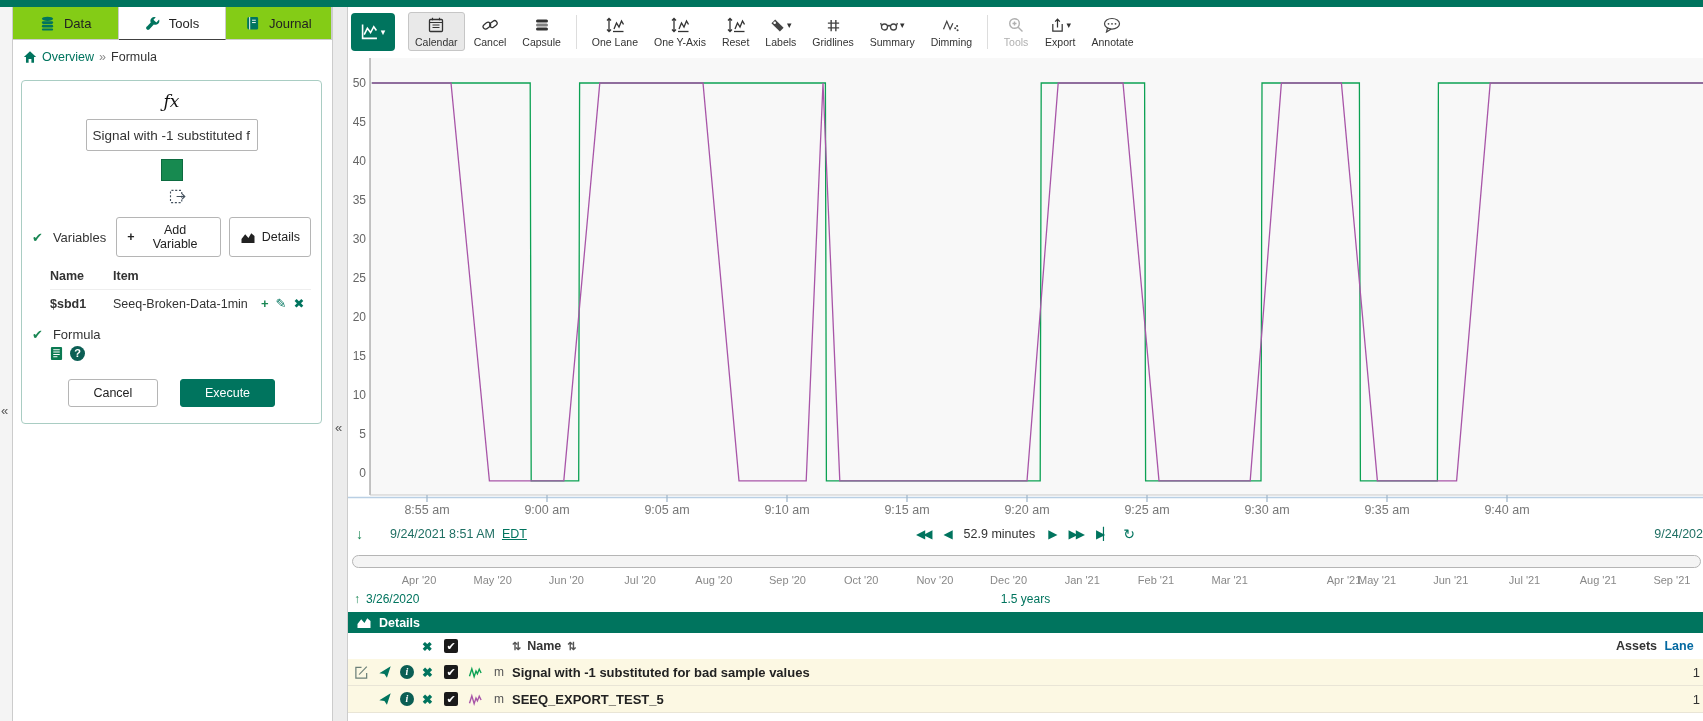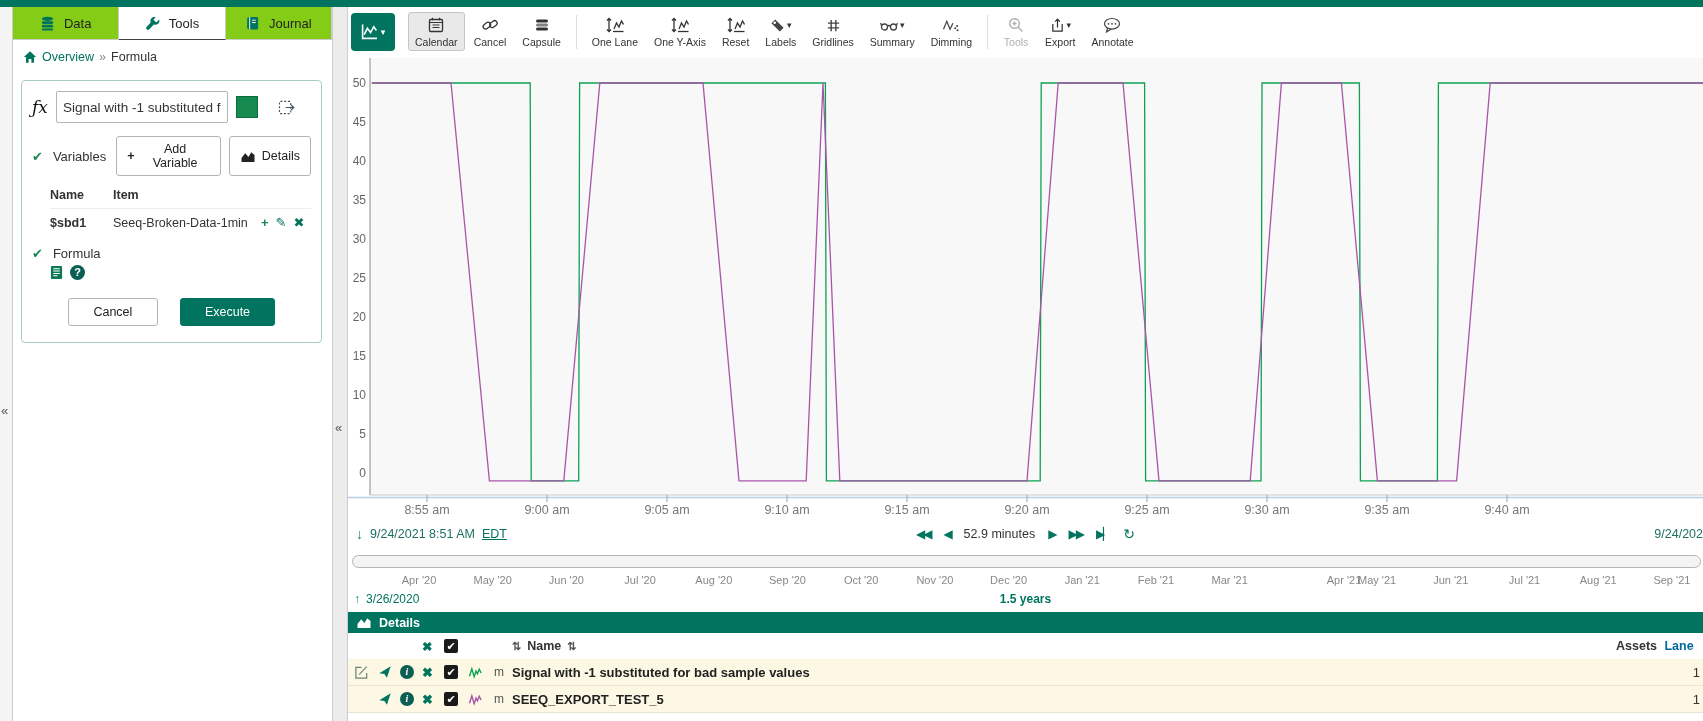--- a/index.html
+++ b/index.html
@@ -18,21 +18,21 @@
   .tab { flex:1; display:flex; align-items:center; justify-content:center; gap:9px;
     font-size:13px; color:#222; border-right:1px solid #ccc; cursor:pointer; background:#84cc16; }
   .tab.active { background:#fff; border-bottom:1px solid #404040; margin-bottom:-1px; }
   .breadcrumb { display:flex; align-items:center; gap:5px; padding:10px 0 8px 10px; font-size:12.5px; }
   .crumb-link { color:#00745e; cursor:pointer; }
   .crumb-sep { color:#888; }
   .crumb-cur { color:#333; }
 
   
   .tool-card { margin:8px 10px 0 8px; border:1px solid #a9cdc3; border-radius:4px; padding:10px 10px 16px 10px; }
-  .name-row { display:flex; align-items:center; gap:8px; }
+  .name-row { display:flex; align-items:center; gap:8px;flex-direction:column; }
   .fx { font-family:"DejaVu Serif", serif; font-style:italic; font-size:17px; color:#111; }
   .name-input { width:172px; height:32px; border:1px solid #b5b5b5; border-radius:2px;
     font-size:13.5px; color:#333; padding:0 6px; font-family:"Liberation Sans",sans-serif;}
   .swatch { width:22px; height:22px; background:#178a50; border:1px solid #0d6b40; cursor:pointer; }
   .dock { margin-left:12px; cursor:pointer; display:flex; }
   .sec-row { display:flex; align-items:center; margin-top:13px; gap:10px; }
   .chk { color:#1a8754; font-size:13px; }
   .sec-label { font-size:13px; color:#333; }
   .btn { border:1px solid #b5b5b5; background:#fff; border-radius:3px; font-size:12.5px;
     color:#222; padding:5px 10px; cursor:pointer; display:inline-flex; align-items:center; gap:6px;
@@ -78,37 +78,37 @@
   .tb-btn .ic { height:18px; display:flex; align-items:center; gap:2px; }
   .tb-btn .lb { font-size:10.5px; color:#333; margin-top:2px; white-space:nowrap; }
   .tb-btn.disabled .lb { color:#b0b0b0; }
   .caret { font-size:9px; color:#333; }
   .tb-sep { width:1px; height:34px; background:#ddd; margin:0 7px; }
 
   .chart-block { height:462px; position:relative; }
   .nav-row { height:32px; position:relative; font-size:12.5px; display:flex; align-items:center; }
   .nav-left { display:flex; align-items:center; gap:7px; padding-left:8px; }
   .nav-arrow-big { color:#1a8754; font-weight:bold; font-size:14px; }
-  .nav-date { color:#1f6f63; }
+  .nav-date { color:#1f6f63;margin-left:20px; }
   .nav-tz { color:#00745e; text-decoration:underline; cursor:pointer; }
   .nav-center { position:absolute; left:50%; transform:translateX(-50%); display:flex;
     align-items:center; gap:13px; }
   .nav-ctrl { color:#00745e; font-size:12px; letter-spacing:-2px; cursor:pointer; }
   .nav-dur { color:#333; letter-spacing:0; cursor:pointer; }
   .nav-refresh { font-size:14px; letter-spacing:0; }
   .nav-right { position:absolute; right:0; color:#1f6f63; white-space:nowrap; }
 
   .slider-row { height:24px; padding:5px 2px 0 4px; }
   .slider-track { height:13px; background:#f4f4f4; border:1px solid #b5b5b5; border-radius:7px; cursor:pointer; }
   .months-row { height:18px; position:relative; font-size:11px; color:#888; }
   .month-lb { position:absolute; transform:translateX(-50%); white-space:nowrap; }
   .range-row { height:20px; position:relative; font-size:12px; color:#00745e; }
   .range-left { position:absolute; left:6px; display:flex; gap:6px; align-items:center; }
   .range-arrow { color:#1a8754; font-weight:bold; }
-  .range-center { position:absolute; left:50%; transform:translateX(-50%);font-weight:bold; }
+  .range-center { position:absolute; left:50%; transform:translateX(-50%); }
 
   
   .details { flex:1; display:flex; flex-direction:column; }
   .details-bar { height:21px; background:#00745e; color:#fff; display:flex; align-items:center;
     gap:7px; padding-left:8px; font-size:12.5px; font-weight:bold; }
   .dgrid { display:grid; grid-template-columns:24px 22px 22px 22px 24px 26px 18px 1fr 70px 46px;
     align-items:center; padding-left:6px; }
   .details-head { height:26px; font-size:12.5px; background:#fff; }
   .head-x { color:#00745e; font-weight:bold; cursor:pointer; }
   .cbx { width:14px; height:14px; background:#1a1a1a; color:#fff; font-size:11px; line-height:14px;

